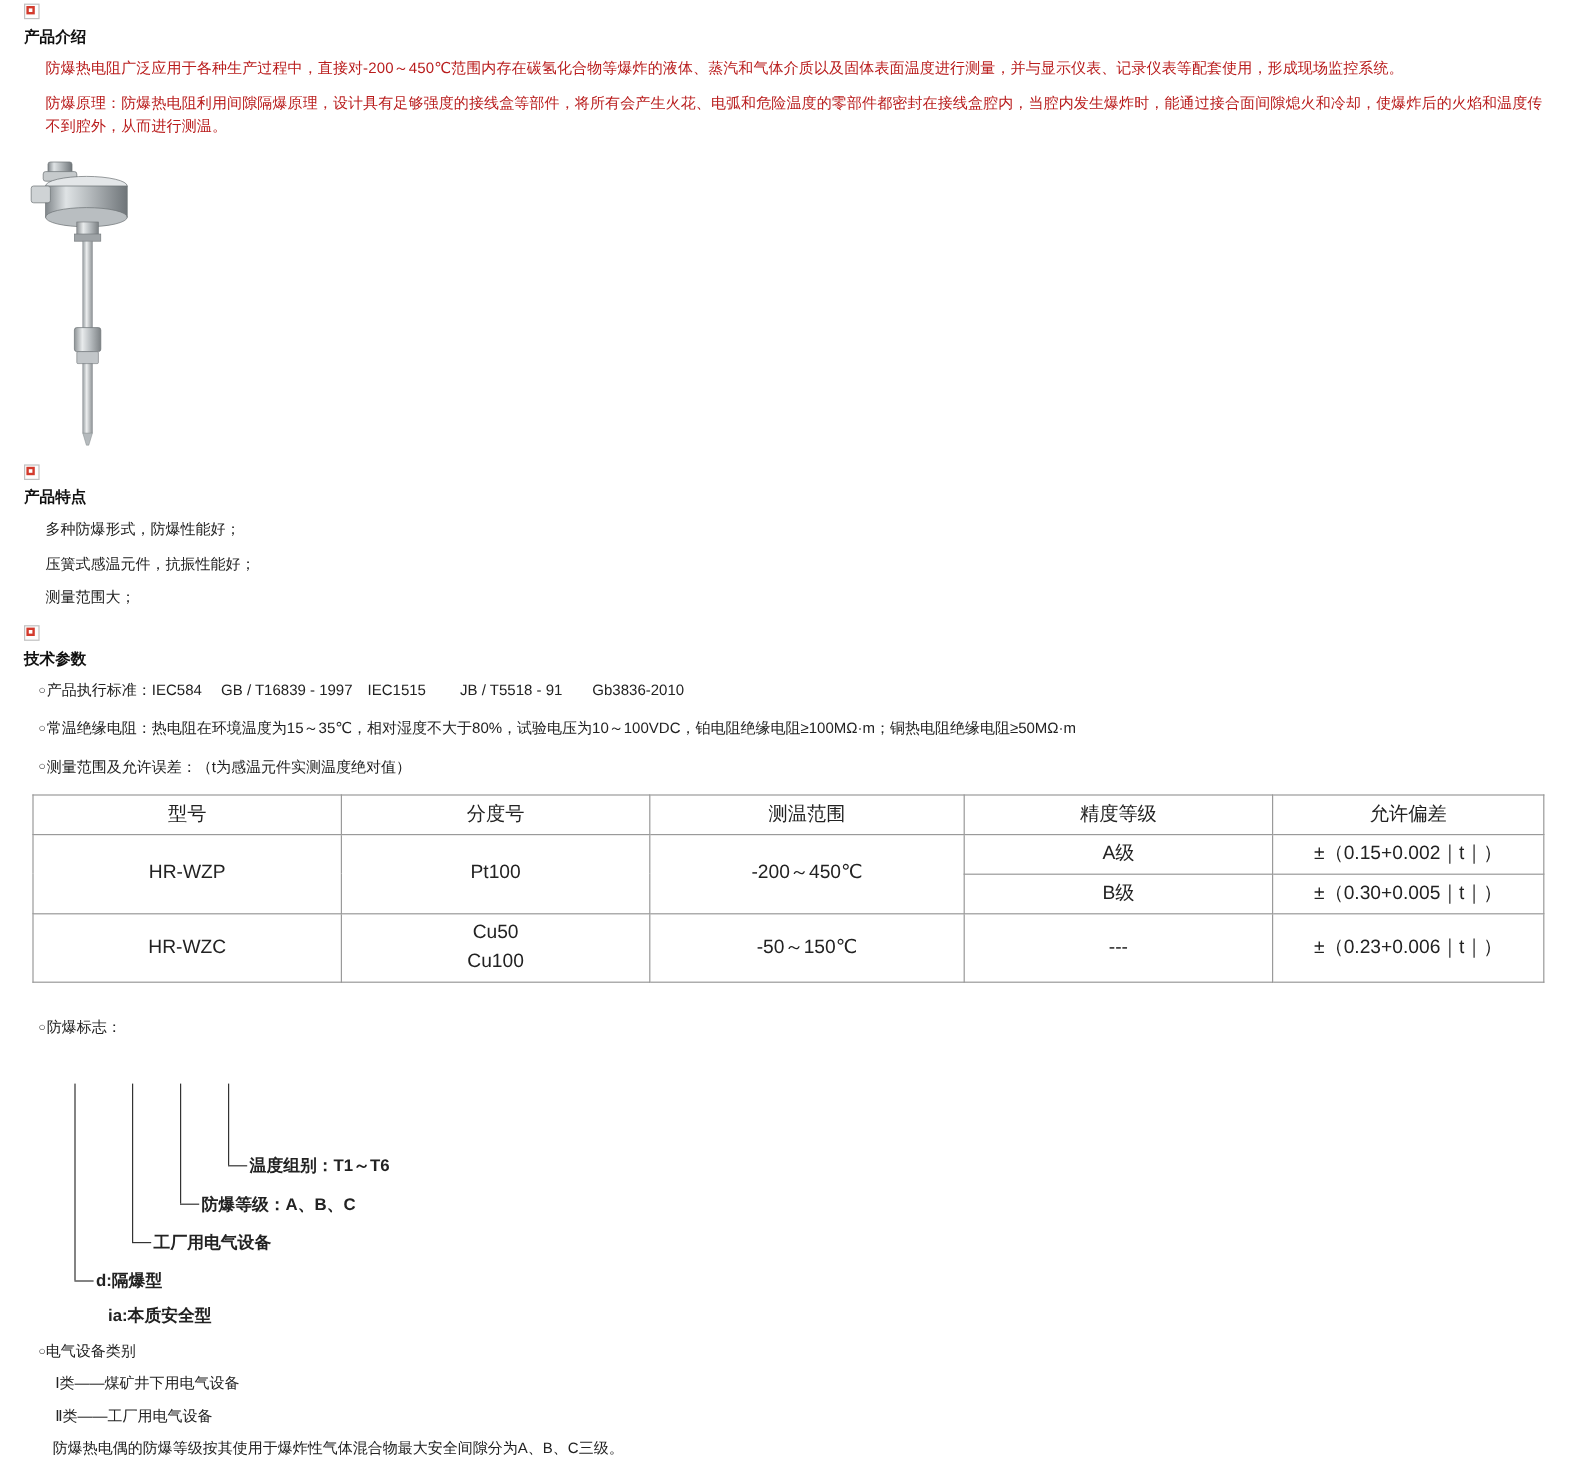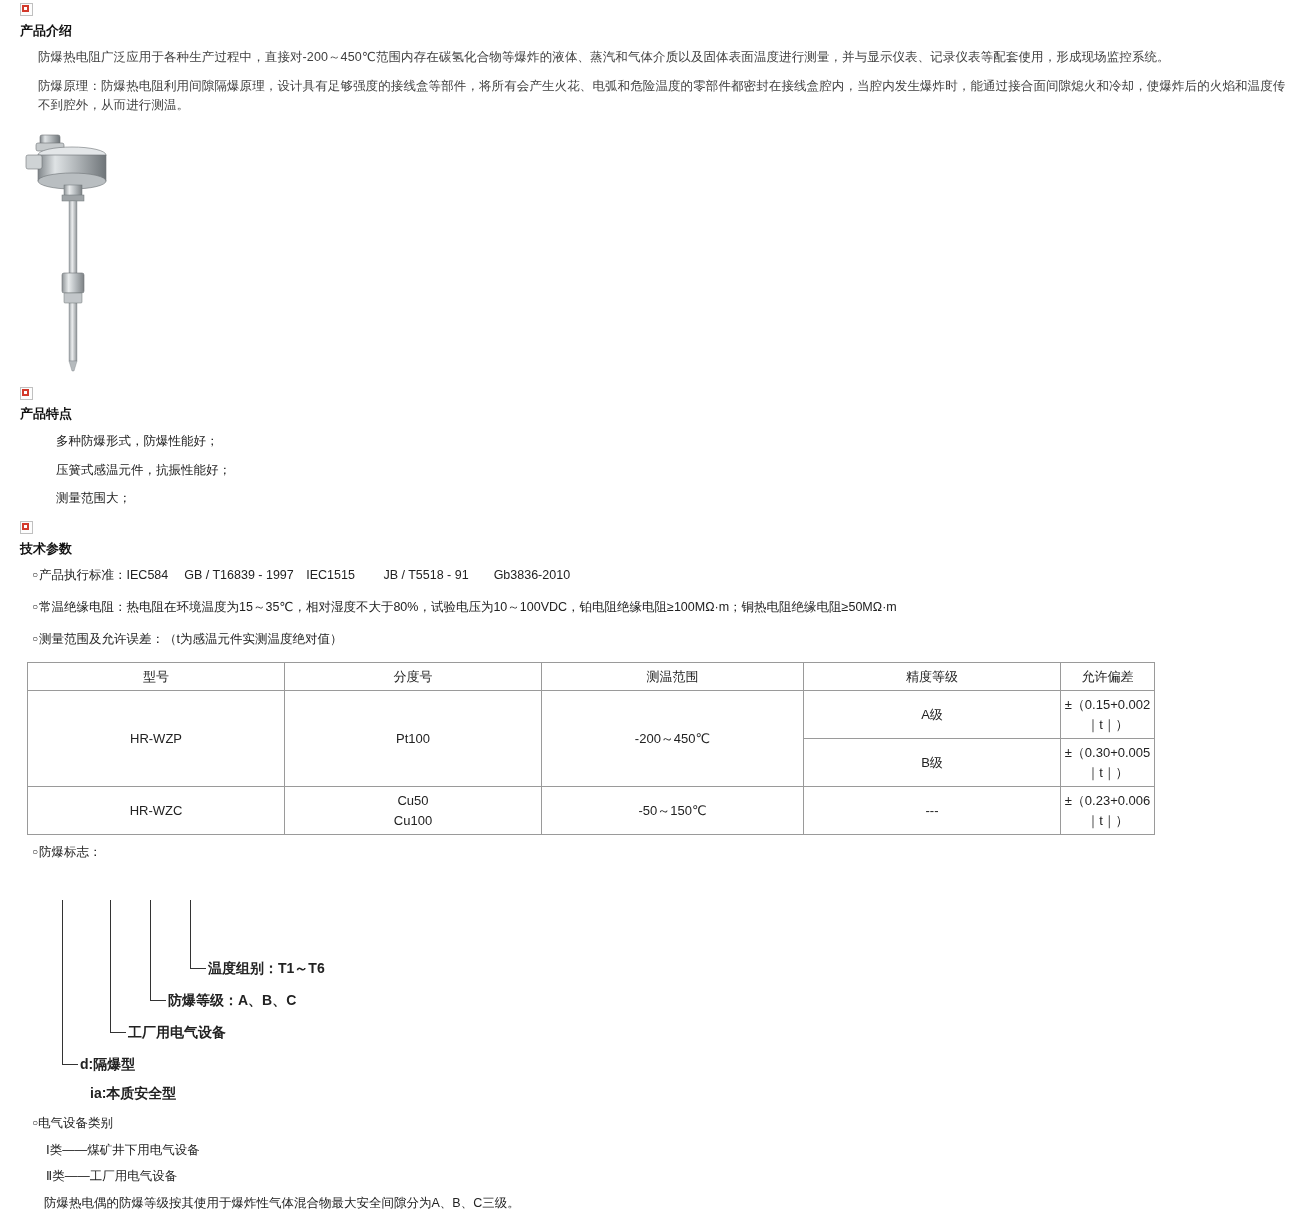--- a/index.html
+++ b/index.html
@@ -49,49 +49,49 @@
     font-size: 13px;
     font-weight: bold;
     margin: 2px 12px 8px 20px;
     color: #111;
   }
   p.para {
     margin: 0 0 10px 0;
     padding-left: 38px;
     padding-right: 20px;
     font-size: 12.5px;
-    color: #404040;
+    color: #b91c1c;
     letter-spacing: 0.1px;
   }
   .feature-line {
     margin: 0 0 10px 0;
-    padding-left: 56px;
+    padding-left: 38px;
     font-size: 12.5px;
   }
   .spec-line {
     margin: 0 0 13px 0;
     padding-left: 32px;
     font-size: 12.5px;
   }
   .spec-line .bullet {
     font-size: 10px;
     vertical-align: 1px;
     margin-right: 1px;
   }
   .product-image-wrap {
     padding-left: 18px;
     margin-top: 6px;
     margin-bottom: 4px;
     height: 255px;
   }
   table.params {
     border-collapse: collapse;
-    margin: 6px 0 8px 27px;
-    width: 1128px;
-    font-size: 13px;
+    margin: 6px 0 28px 27px;
+    width: 1260px;
+    font-size: 16px;
   }
   table.params td, table.params th {
     border: 1px solid #9a9a9a;
     text-align: center;
     padding: 4px 3px;
     font-weight: normal;
     color: #222;
   }
   table.params thead td {
     height: 18px;

